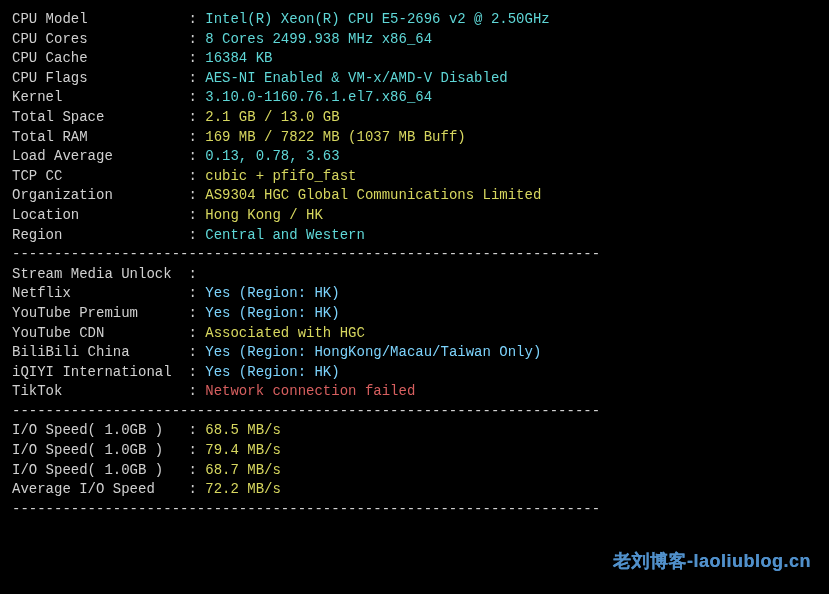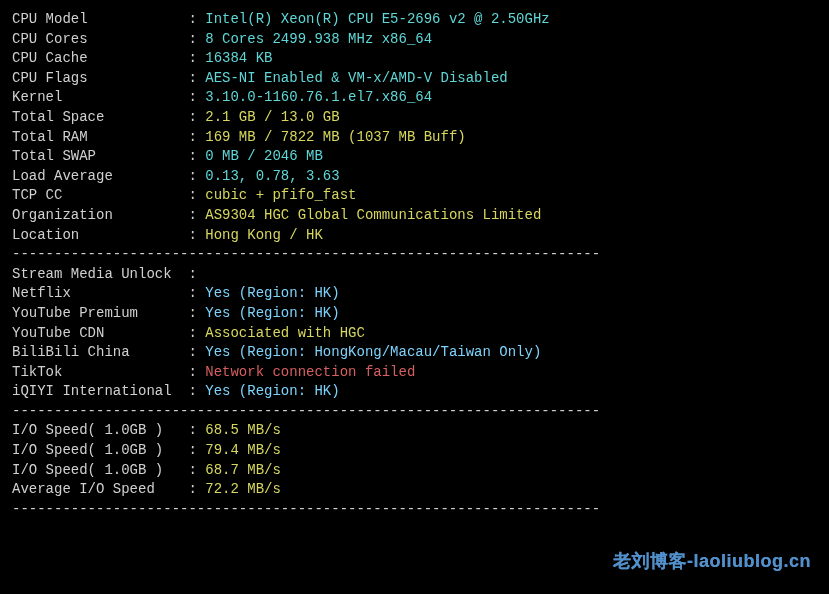--- a/index.html
+++ b/index.html
@@ -50,35 +50,35 @@
 <body>
 
 <div id="section-info">
     <div class="row"><span class="label">CPU Model            </span><span class="colon">: </span><span class="cyan">Intel(R) Xeon(R) CPU E5-2696 v2 @ 2.50GHz</span></div>
     <div class="row"><span class="label">CPU Cores            </span><span class="colon">: </span><span class="cyan">8 Cores 2499.938 MHz x86_64</span></div>
     <div class="row"><span class="label">CPU Cache            </span><span class="colon">: </span><span class="cyan">16384 KB</span></div>
     <div class="row"><span class="label">CPU Flags            </span><span class="colon">: </span><span class="cyan">AES-NI Enabled &amp; VM-x/AMD-V Disabled</span></div>
     <div class="row"><span class="label">Kernel               </span><span class="colon">: </span><span class="cyan">3.10.0-1160.76.1.el7.x86_64</span></div>
     <div class="row"><span class="label">Total Space          </span><span class="colon">: </span><span class="yellow">2.1 GB / 13.0 GB</span></div>
     <div class="row"><span class="label">Total RAM            </span><span class="colon">: </span><span class="yellow">169 MB / 7822 MB (1037 MB Buff)</span></div>
-    <div class="row"><span class="label">Total SWAP           </span><span class="colon">: </span><span class="cyan">0 MB / 2046 MB</span></div>
     <div class="row"><span class="label">Load Average         </span><span class="colon">: </span><span class="cyan">0.13, 0.78, 3.63</span></div>
     <div class="row"><span class="label">TCP CC               </span><span class="colon">: </span><span class="yellow">cubic + pfifo_fast</span></div>
     <div class="row"><span class="label">Organization         </span><span class="colon">: </span><span class="yellow">AS9304 HGC Global Communications Limited</span></div>
     <div class="row"><span class="label">Location             </span><span class="colon">: </span><span class="yellow">Hong Kong / HK</span></div>
+    <div class="row"><span class="label">Region               </span><span class="colon">: </span><span class="cyan">Central and Western</span></div>
   </div>
 <div class="divider">----------------------------------------------------------------------</div>
 <div id="section-stream">
     <div class="row"><span class="label">Stream Media Unlock  </span><span class="colon">: </span><span class="white"></span></div>
     <div class="row"><span class="label">Netflix              </span><span class="colon">: </span><span class="green">Yes (Region: HK)</span></div>
     <div class="row"><span class="label">YouTube Premium      </span><span class="colon">: </span><span class="green">Yes (Region: HK)</span></div>
     <div class="row"><span class="label">YouTube CDN          </span><span class="colon">: </span><span class="yellow">Associated with HGC</span></div>
     <div class="row"><span class="label">BiliBili China       </span><span class="colon">: </span><span class="green">Yes (Region: HongKong/Macau/Taiwan Only)</span></div>
+    <div class="row"><span class="label">iQIYI International  </span><span class="colon">: </span><span class="green">Yes (Region: HK)</span></div>
     <div class="row"><span class="label">TikTok               </span><span class="colon">: </span><span class="red">Network connection failed</span></div>
-    <div class="row"><span class="label">iQIYI International  </span><span class="colon">: </span><span class="green">Yes (Region: HK)</span></div>
   </div>
 <div class="divider">----------------------------------------------------------------------</div>
 <div id="section-io">
     <div class="row"><span class="label">I/O Speed( 1.0GB )   </span><span class="colon">: </span><span class="yellow">68.5 MB/s</span></div>
     <div class="row"><span class="label">I/O Speed( 1.0GB )   </span><span class="colon">: </span><span class="yellow">79.4 MB/s</span></div>
     <div class="row"><span class="label">I/O Speed( 1.0GB )   </span><span class="colon">: </span><span class="yellow">68.7 MB/s</span></div>
     <div class="row"><span class="label">Average I/O Speed    </span><span class="colon">: </span><span class="yellow">72.2 MB/s</span></div>
   </div>
 <div class="divider">----------------------------------------------------------------------</div>
 

